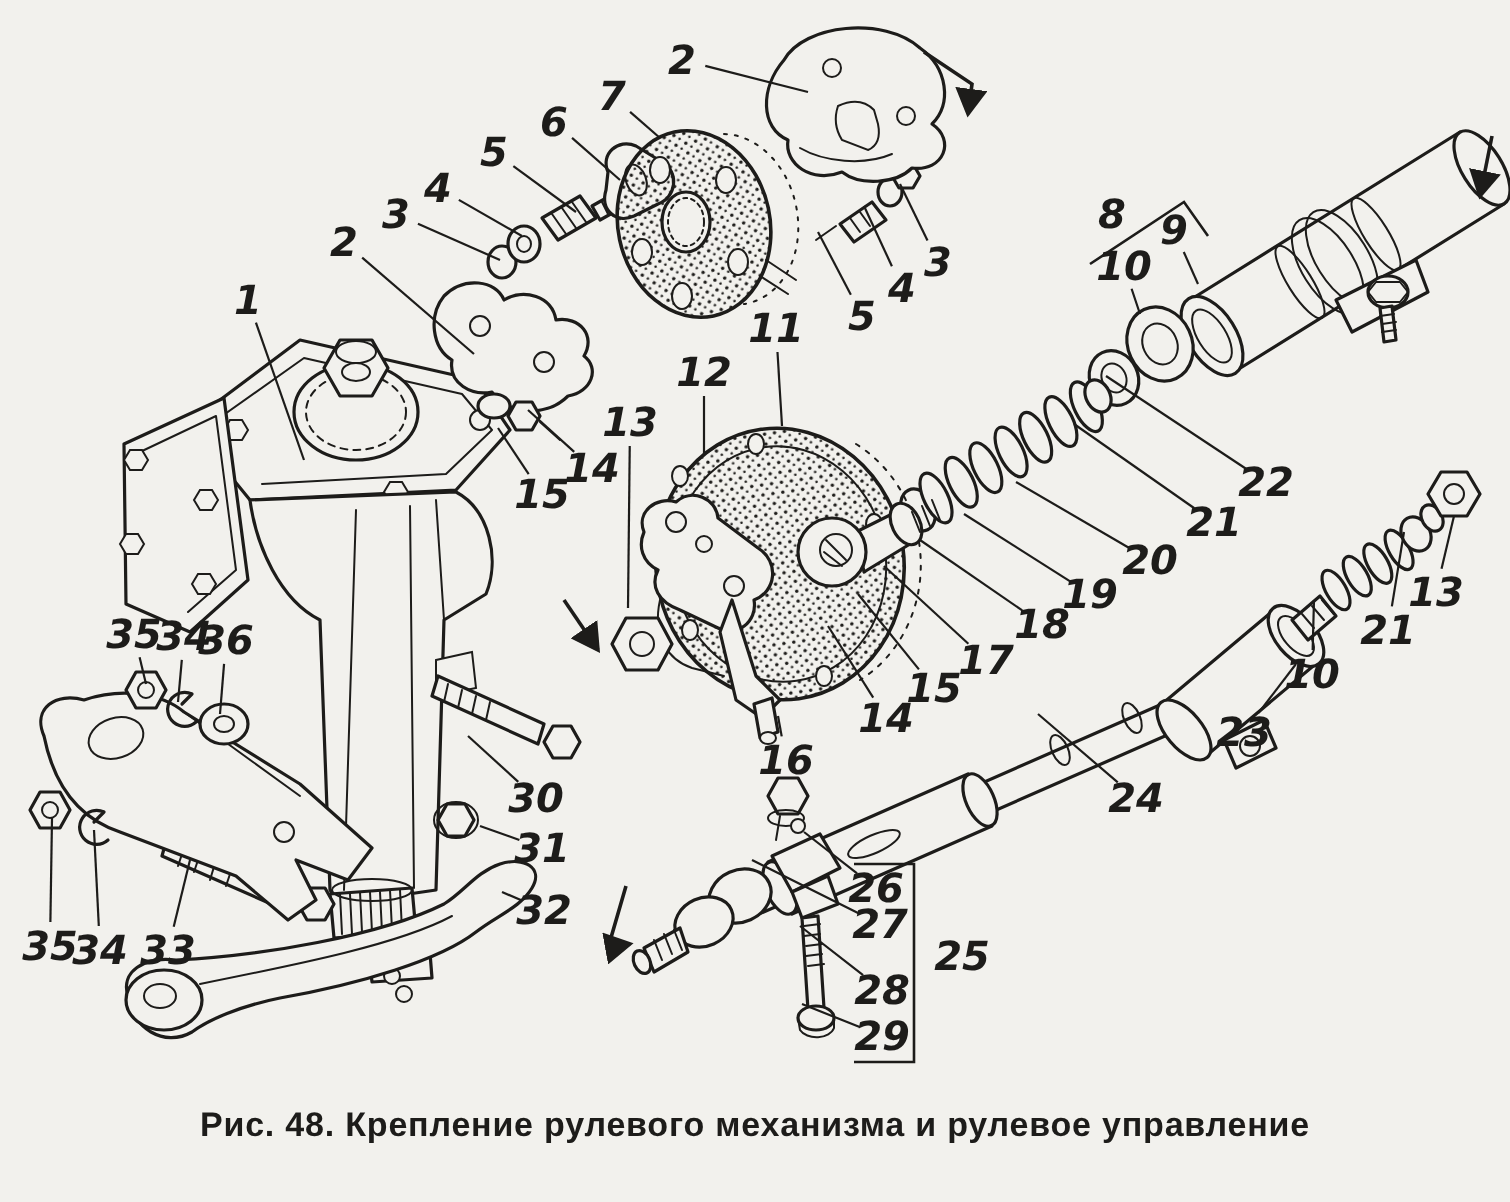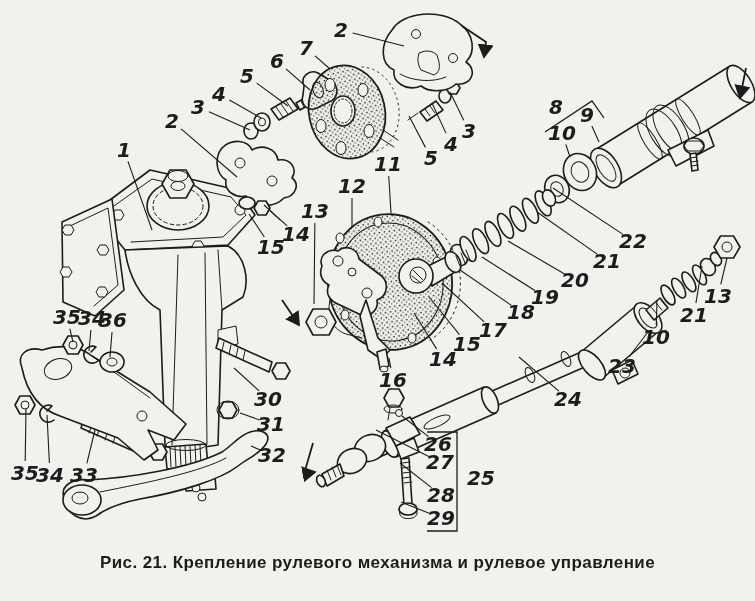--- a/index.html
+++ b/index.html
@@ -364,13 +364,13 @@
         <line x1="720.7655966065505" y1="284.32303655011987" x2="727" y2="258" class="leader"></line>
         <text x="718" y="296" class="callout" text-anchor="middle" dominant-baseline="central">13</text>
         <line x1="695.9335827868258" y1="303.1568054306918" x2="702" y2="266" class="leader"></line>
         <text x="694" y="315" class="callout" text-anchor="middle" dominant-baseline="central">21</text>
         <line x1="656.324205936175" y1="325.00438036152576" x2="657" y2="300" class="leader"></line>
         <text x="656" y="337" class="callout" text-anchor="middle" dominant-baseline="central">10</text>
       </g>
     </svg>
 </div>
 
-<div id="caption">Рис. 21. Крепление рулевого механизма и рулевое управление</div>
+<div id="caption">Рис. 48. Крепление рулевого механизма и рулевое управление</div>
 
 </body></html>

